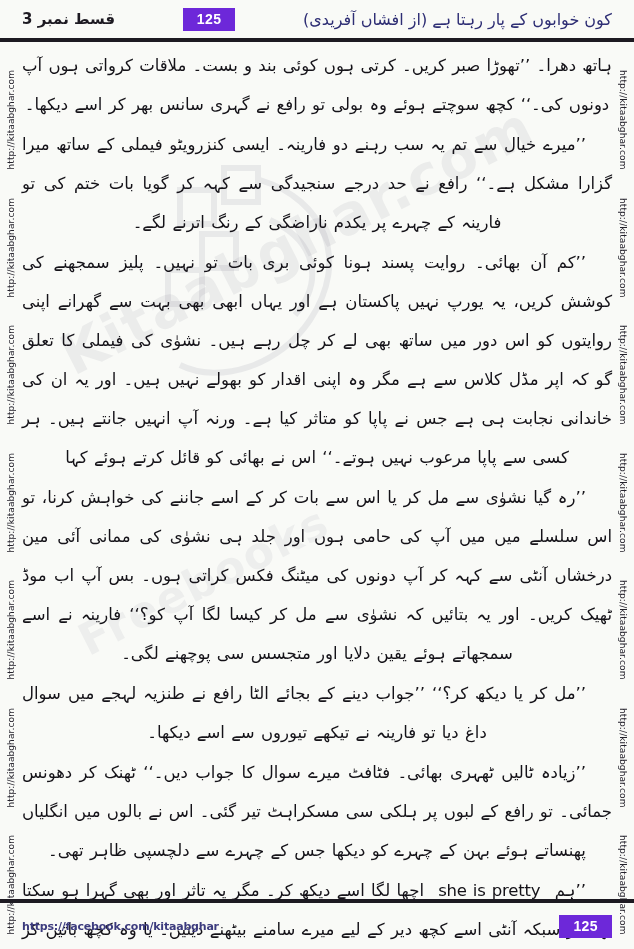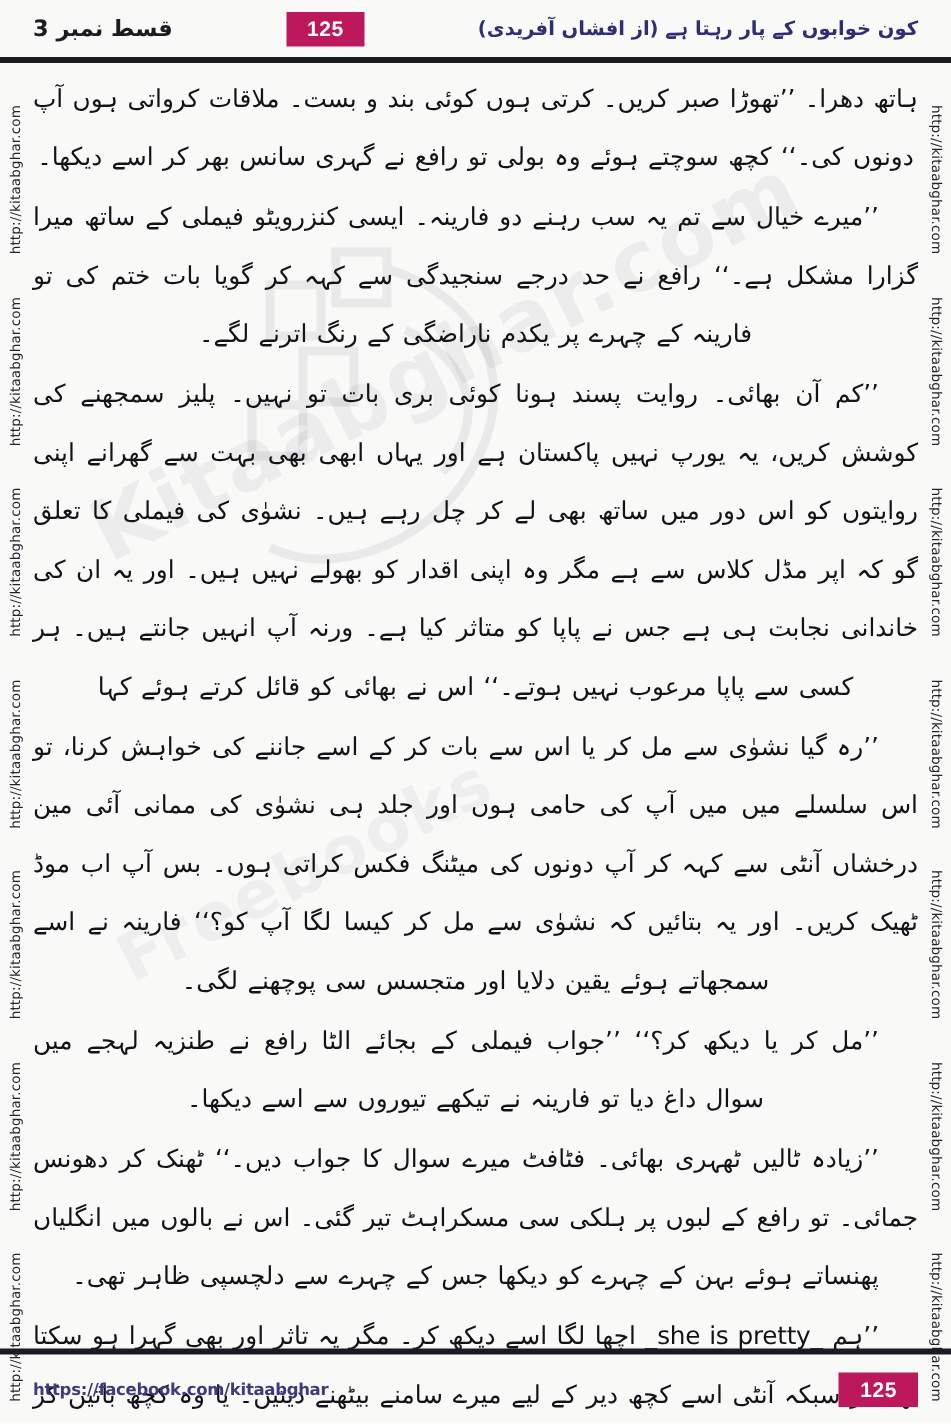--- a/index.html
+++ b/index.html
@@ -38,29 +38,29 @@
     font-family: "DejaVu Sans", sans-serif;
     font-size: 15px;
     font-weight: 700;
     color: #1d1a22;
     direction: rtl;
     white-space: nowrap;
     letter-spacing: -0.3px;
   }
   .header-title {
     font-family: "DejaVu Sans", sans-serif;
-    font-size: 13px;
-    font-weight: 700;
+    font-size: 16px;
+    font-weight: 400;
     color: #2e2e74;
     direction: rtl;
     white-space: nowrap;
     letter-spacing: -0.3px;
   }
   .page-badge {
-    background: #be185d;
+    background: #6d28d9;
     color: #ffffff;
     font-family: "Liberation Sans", sans-serif;
     font-size: 14px;
     font-weight: 700;
     padding: 4px 14px 5px 14px;
     line-height: 1;
     letter-spacing: 0.4px;
   }
 
   .rule-top {
@@ -249,21 +249,21 @@
   </svg>
 
   <div class="watermark">Kitaabghar.com</div>
   <div class="watermark2">Freebooks</div>
 
   <div class="content">
     <p class="para">ہاتھ دھرا۔ ’’تھوڑا صبر کریں۔ کرتی ہوں کوئی بند و بست۔ ملاقات کرواتی ہوں آپ دونوں کی۔‘‘ کچھ سوچتے ہوئے وہ بولی تو رافع نے گہری سانس بھر کر اسے دیکھا۔</p>
     <p class="para indent">’’میرے خیال سے تم یہ سب رہنے دو فارینہ۔ ایسی کنزرویٹو فیملی کے ساتھ میرا گزارا مشکل ہے۔‘‘ رافع نے حد درجے سنجیدگی سے کہہ کر گویا بات ختم کی تو فارینہ کے چہرے پر یکدم ناراضگی کے رنگ اترنے لگے۔</p>
     <p class="para indent">’’کم آن بھائی۔ روایت پسند ہونا کوئی بری بات تو نہیں۔ پلیز سمجھنے کی کوشش کریں، یہ یورپ نہیں پاکستان ہے اور یہاں ابھی بھی بہت سے گھرانے اپنی روایتوں کو اس دور میں ساتھ بھی لے کر چل رہے ہیں۔ نشوٰی کی فیملی کا تعلق گو کہ اپر مڈل کلاس سے ہے مگر وہ اپنی اقدار کو بھولے نہیں ہیں۔ اور یہ ان کی خاندانی نجابت ہی ہے جس نے پاپا کو متاثر کیا ہے۔ ورنہ آپ انہیں جانتے ہیں۔ ہر کسی سے پاپا مرعوب نہیں ہوتے۔‘‘ اس نے بھائی کو قائل کرتے ہوئے کہا</p>
     <p class="para indent">’’رہ گیا نشوٰی سے مل کر یا اس سے بات کر کے اسے جاننے کی خواہش کرنا، تو اس سلسلے میں میں آپ کی حامی ہوں اور جلد ہی نشوٰی کی ممانی آئی مین درخشاں آنٹی سے کہہ کر آپ دونوں کی میٹنگ فکس کراتی ہوں۔ بس آپ اب موڈ ٹھیک کریں۔ اور یہ بتائیں کہ نشوٰی سے مل کر کیسا لگا آپ کو؟‘‘ فارینہ نے اسے سمجھاتے ہوئے یقین دلایا اور متجسس سی پوچھنے لگی۔</p>
-    <p class="para indent">’’مل کر یا دیکھ کر؟‘‘ ’’جواب فیملی کے بجائے الٹا رافع نے طنزیہ لہجے میں سوال داغ دیا تو فارینہ نے تیکھے تیوروں سے اسے دیکھا۔</p>
+    <p class="para indent">’’مل کر یا دیکھ کر؟‘‘ ’’جواب دینے کے بجائے الٹا رافع نے طنزیہ لہجے میں سوال داغ دیا تو فارینہ نے تیکھے تیوروں سے اسے دیکھا۔</p>
     <p class="para indent">’’زیادہ ٹالیں ٹھہری بھائی۔ فٹافٹ میرے سوال کا جواب دیں۔‘‘ ٹھنک کر دھونس جمائی۔ تو رافع کے لبوں پر ہلکی سی مسکراہٹ تیر گئی۔ اس نے بالوں میں انگلیاں پھنساتے ہوئے بہن کے چہرے کو دیکھا جس کے چہرے سے دلچسپی ظاہر تھی۔</p>
     <p class="para indent">’’ہم _she is pretty_ اچھا لگا اسے دیکھ کر۔ مگر یہ تاثر اور بھی گہرا ہو سکتا تھا اگر سبکہ آنٹی اسے کچھ دیر کے لیے میرے سامنے بیٹھنے دیتیں۔ یا وہ کچھ باتیں کر پاتی۔ ایک تو وہ میرے سامنے ٹھہری</p>
   </div>
 
   <div class="rule-bottom"></div>
   <div class="footer">
     <a class="footer-link" href="#">https://facebook.com/kitaabghar</a>
     <div class="page-badge">125</div>
   </div>
 

